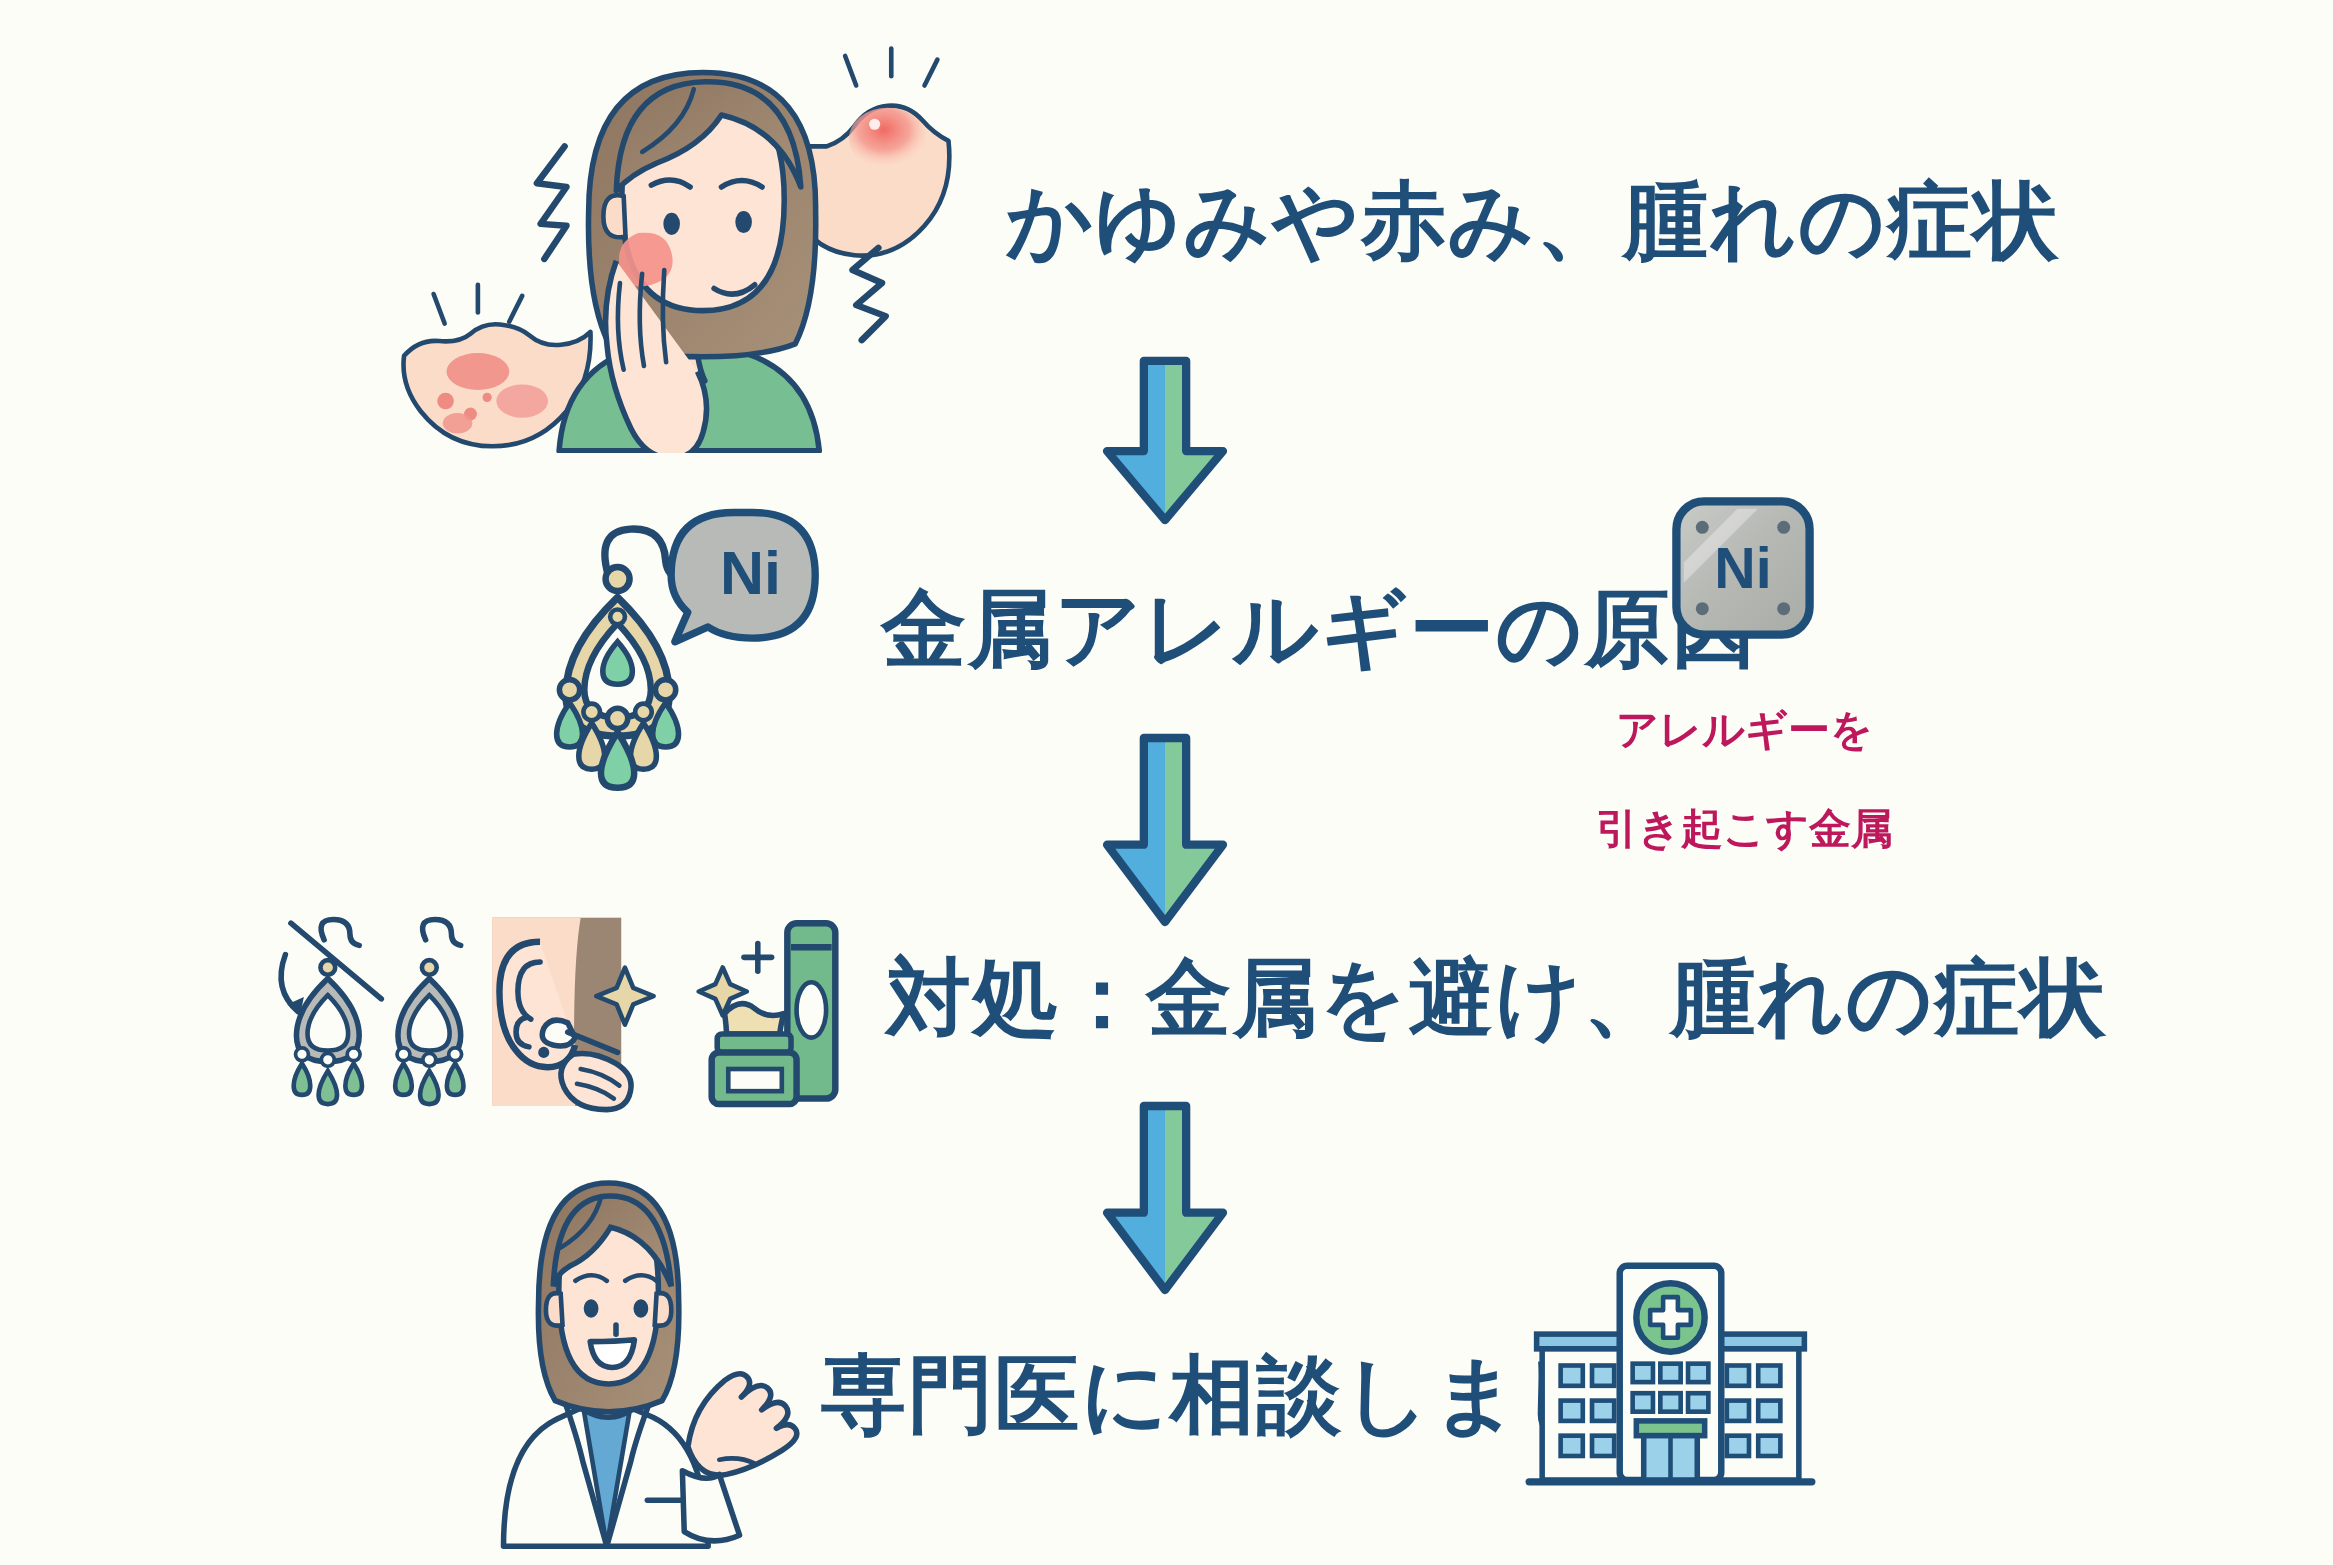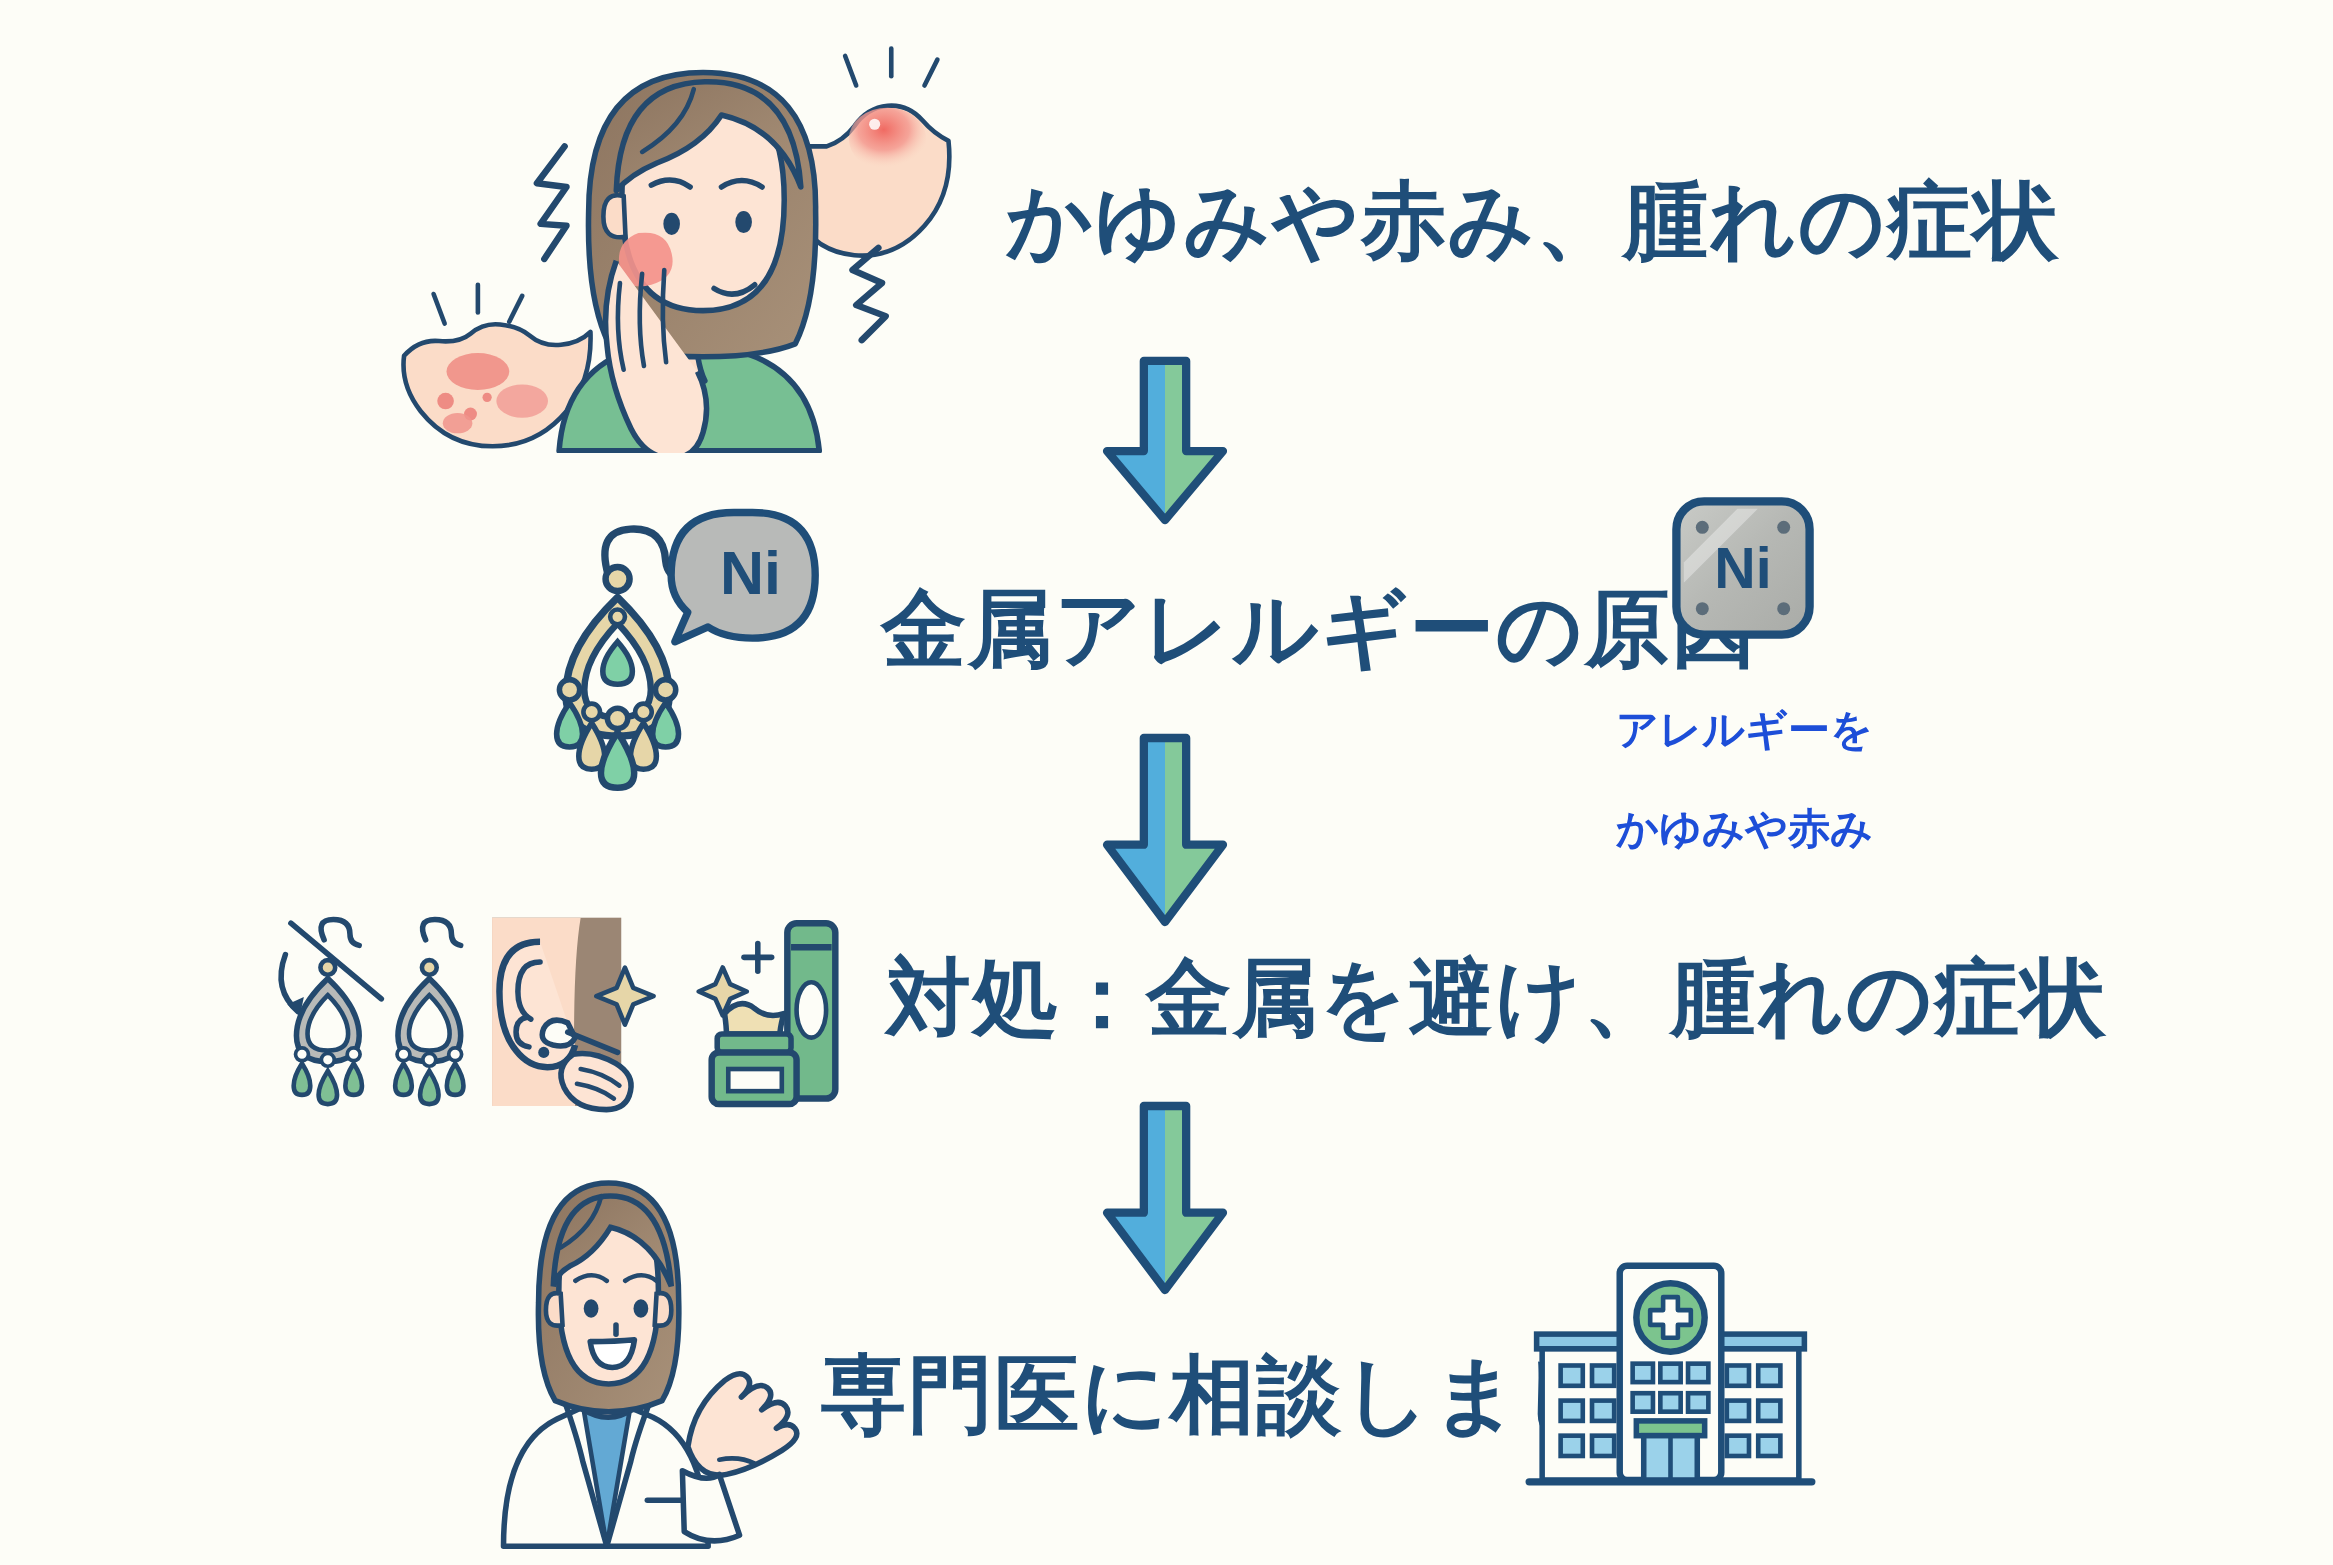--- a/index.html
+++ b/index.html
@@ -17,21 +17,21 @@
   .heading{
     color:#1f4e79;
     font-weight:bold;
     letter-spacing:0.02em;
     white-space:nowrap;
     line-height:1;
     text-shadow:0 0.9px 0 rgba(255,255,255,0.4);
   }
   .h-main{font-size:85px;}
   .sub-caption{
-    color:#1d4ed8;
+    color:#be185d;
     font-weight:bold;
     font-size:42px;
     line-height:1.18;
     text-align:center;
     white-space:pre-line;
   }
 
   
   .illu{display:block;}
 </style>
@@ -186,21 +186,21 @@
       <circle cx="36" cy="36" r="7" fill="#5c6d7a"></circle>
       <circle cx="124" cy="36" r="7" fill="#5c6d7a"></circle>
       <circle cx="36" cy="124" r="7" fill="#5c6d7a"></circle>
       <circle cx="124" cy="124" r="7" fill="#5c6d7a"></circle>
       <text x="80" y="102" text-anchor="middle" font-family="Liberation Sans, sans-serif" font-size="62" font-weight="bold" fill="#1f4e79">Ni</text>
     </svg>
   </div>
 
   <div class="abs sub-caption" style="left:1569px;top:655px;width:351px;">
     <div>アレルギーを</div>
-    <div>かゆみや赤み</div>
+    <div>引き起こす金属</div>
   </div>
 
   <div class="abs" style="left:1096px;top:732px;width:138px;height:196px;">
     <svg class="illu" viewBox="0 0 150 212" width="138" height="196" xmlns="http://www.w3.org/2000/svg">
       <defs>
         <clipPath id="ar2L">
             <rect x="0" y="0" width="75" height="212"></rect>
           </clipPath>
         <clipPath id="ar2R">
             <rect x="75" y="0" width="75" height="212"></rect>

